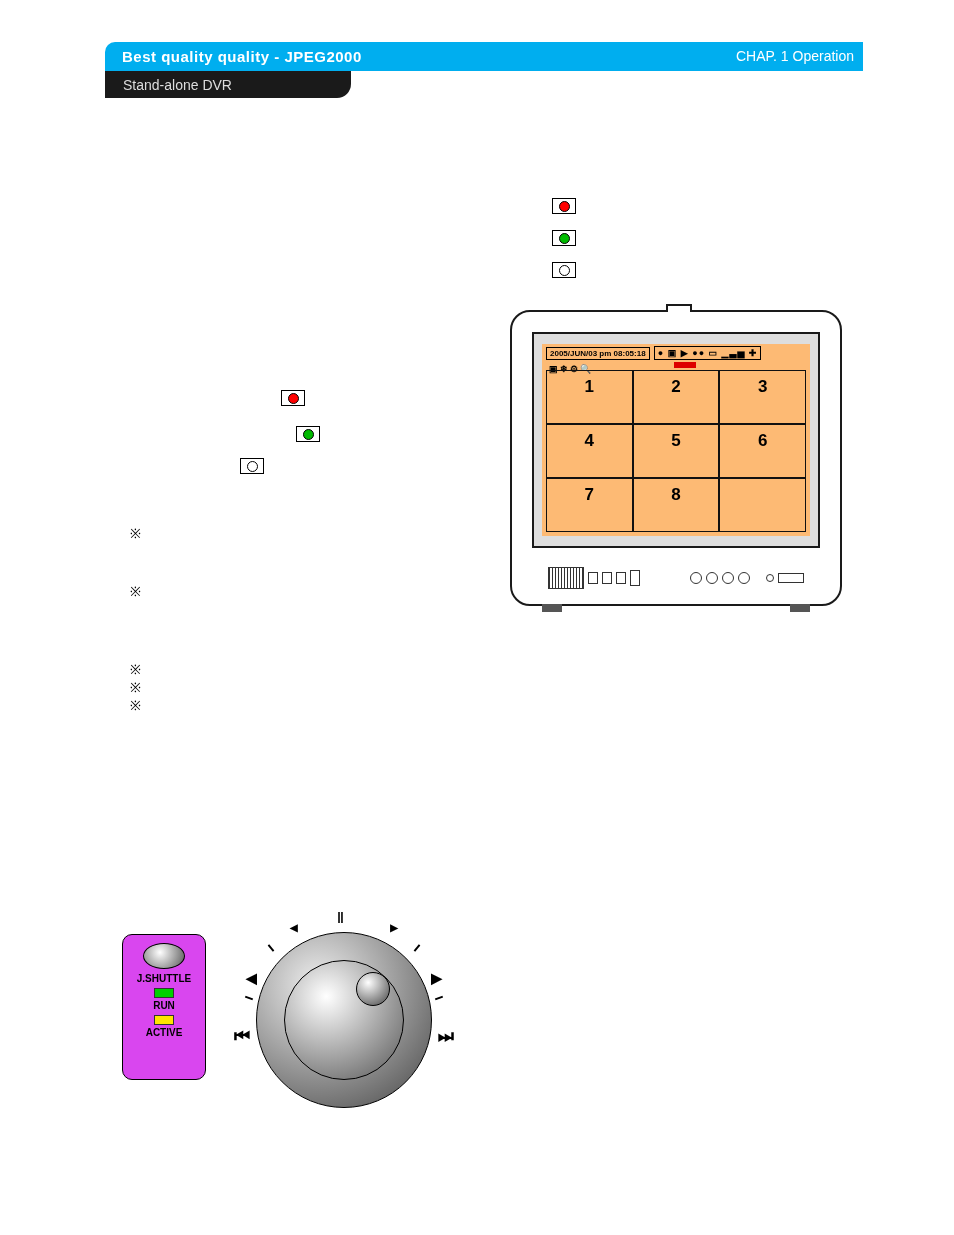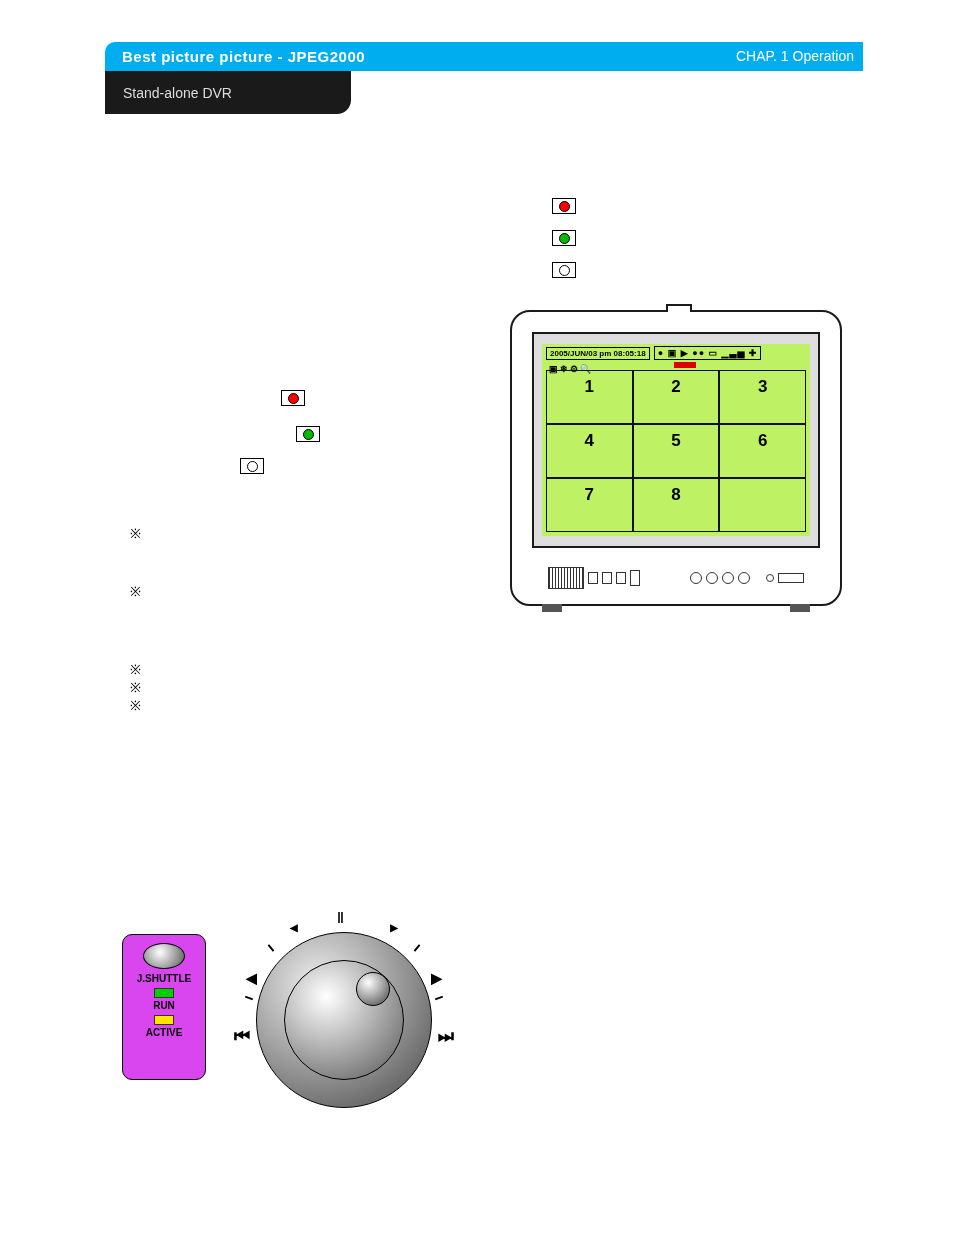--- a/index.html
+++ b/index.html
@@ -2,39 +2,39 @@
 <html><head>
 <meta charset="utf-8">
 <style>
   * { box-sizing: border-box; }
   body { margin: 0; font-family: Arial, sans-serif; background: #fff; width: 954px; }
 
   .page { position: relative; width: 954px; height: 1235px; }
 
   .top-blue { position: absolute; left: 105px; top: 42px; width: 758px; height: 29px;
               background: #00aeef; border-top-left-radius: 10px; }
-  .top-black { position: absolute; left: 105px; top: 71px; width: 246px; height: 43px;
+  .top-black { position: absolute; left: 105px; top: 71px; width: 246px; height: 27px;
                background: #1a1a1a; border-bottom-right-radius: 14px; color:#ddd;
                font-size:14px; display:flex; align-items:center; padding-left:18px; }
   .top-title { position:absolute; left:122px; top:48px; color:#fff; font-weight:bold;
                font-size:15px; letter-spacing:0.5px; }
   .top-title .sub { font-weight:bold;text-align:center; }
   .chap { position:absolute; right:100px; top:48px; color:#fff; font-size:14px; }
 
   
   .dotbox-r { position:absolute; width:24px; height:16px; border:1px solid #000;
               background:#fff; display:flex; align-items:center; justify-content:center; }
   .dotbox-r .dot { width:11px; height:11px; border-radius:50%; border:1px solid #000; }
 
   
   .monitor { position:absolute; left:510px; top:310px; width:332px; height:296px; }
   .mon-body { position:absolute; inset:0; border:2px solid #1a1a1a; border-radius:20px; background:#fff; }
   .mon-screen { position:absolute; left:22px; top:22px; right:22px; height:216px;
                 border:2px solid #1a1a1a; background:#dedede; }
-  .mon-inner { position:absolute; left:8px; top:10px; right:8px; bottom:10px; background:#bef264; }
+  .mon-inner { position:absolute; left:8px; top:10px; right:8px; bottom:10px; background:#fdba74; }
   .mon-bar { position:absolute; left:4px; top:4px; right:4px; height:20px; font-size:8px; font-weight:bold; }
   .mon-grid { position:absolute; left:4px; top:26px; right:4px; bottom:4px;
               display:grid; grid-template-columns:repeat(3,1fr); grid-template-rows:repeat(3,1fr); }
   .mon-cell { border:1px solid #111; display:flex; align-items:flex-start; justify-content:center;
               font-family:"Arial Black",sans-serif; font-weight:900; font-size:17px; padding-top:6px; }
   .mon-base { position:absolute; left:38px; bottom:14px; right:38px; height:28px;
               display:flex; align-items:center; gap:4px; }
   .spk { width:36px; height:22px; background:repeating-linear-gradient(90deg,#333 0 1px,#fff 1px 3px); border:1px solid #333; }
   .btn-sq { width:10px; height:12px; border:1px solid #333; }
   .knob-c { width:12px; height:12px; border:1px solid #333; border-radius:50%; }
@@ -58,21 +58,21 @@
                background:radial-gradient(circle at 35% 30%, #fff, #444); border:1px solid #000; }
 
   .icon-row { position:absolute; left:142px; top:116px; font-size:9px; display:flex; gap:6px; }
 </style>
 </head>
 <body>
 <div class="page">
 
   <div class="top-blue"></div>
   <div class="top-title">
-    <span>Best picture picture</span><span> - </span><span class="sub">JPEG2000</span>
+    <span>Best quality quality</span><span> - </span><span class="sub">JPEG2000</span>
   </div>
   <div class="chap">CHAP. 1  Operation</div>
   <div class="top-black">
     <span>Stand-alone DVR</span>
   </div>
 
   <div class="dotbox-r" style="left:552px; top:198px;">
       <div class="dot" style="background:#f00"></div>
     </div>
   <div class="dotbox-r" style="left:552px; top:230px;">

